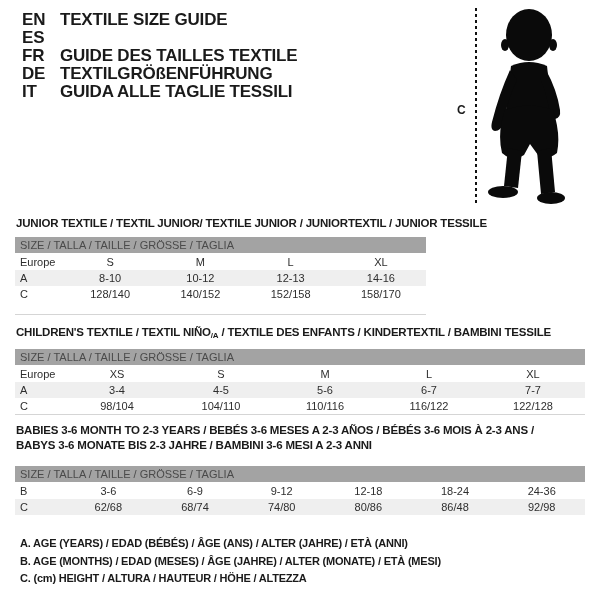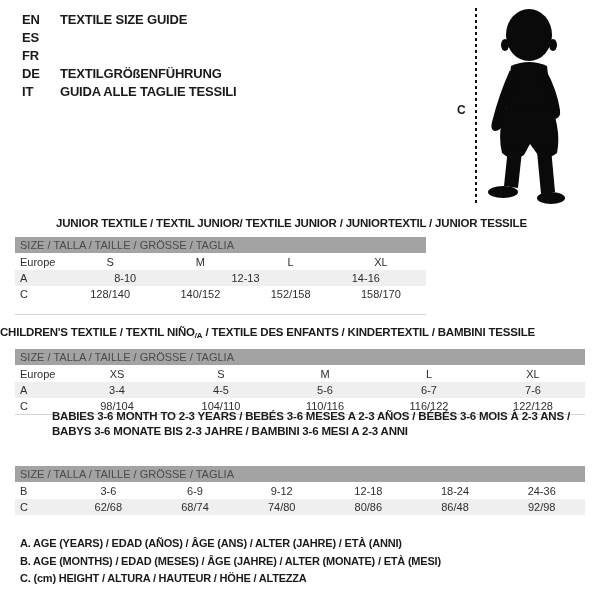--- a/index.html
+++ b/index.html
@@ -2,21 +2,21 @@
 <html><head>
 <meta charset="utf-8">
 <style>
   html,body{margin:0;padding:0;}
   body{
     width:600px;height:600px;position:relative;background:#ffffff;
     font-family:"Liberation Sans", sans-serif;color:#1a1a1a;overflow:hidden;
   }
   
   .lang-list{position:absolute;left:22px;top:11px;}
-  .lang-row{display:flex;font-weight:bold;font-size:13px;line-height:18px;letter-spacing:-0.2px;}
+  .lang-row{display:flex;font-weight:bold;font-size:17px;line-height:18px;letter-spacing:-0.2px;}
   .lang-code{width:38px;}
   
   .dash-line{position:absolute;left:475px;top:8px;width:2px;height:198px;
     background:repeating-linear-gradient(to bottom,#111 0 3px,transparent 3px 6px);}
   .c-marker{position:absolute;left:457px;top:103px;font-size:12px;font-weight:bold;}
   .baby-svg{position:absolute;left:482px;top:8px;}
   
   .sec-title{position:absolute;font-weight:bold;font-size:11.5px;letter-spacing:-0.2px;white-space:nowrap;line-height:15px;}
   
   .size-table{position:absolute;background:#fff;}
@@ -39,20 +39,21 @@
 <div class="lang-list">
   <div class="lang-row">
     <span class="lang-code">EN</span>
     <span class="lang-label">TEXTILE SIZE GUIDE</span>
   </div>
   <div class="lang-row">
     <span class="lang-code">ES</span>
   </div>
   <div class="lang-row">
     <span class="lang-code">FR</span>
+    <span class="lang-label">GUIDE DES TAILLES TEXTILE</span>
   </div>
   <div class="lang-row">
     <span class="lang-code">DE</span>
     <span class="lang-label">TEXTILGRÖßENFÜHRUNG</span>
   </div>
   <div class="lang-row">
     <span class="lang-code">IT</span>
     <span class="lang-label">GUIDA ALLE TAGLIE TESSILI</span>
   </div>
 </div>
@@ -66,75 +67,76 @@
   <path d="M29 58 Q47 50 65 58 L71 112 Q45 124 23 110 Z"></path>
   <path d="M28 62 Q17 86 10 114 Q8 122 13 123 Q19 123 21 115 Q26 90 35 72 Z"></path>
   <path d="M64 62 Q75 82 78 102 Q79 110 73 111 Q68 110 67 102 Q65 86 58 70 Z"></path>
   <path d="M23 102 Q47 93 71 102 Q79 126 75 145 Q65 153 56 147 L48 136 L42 147 Q31 155 20 145 Q15 124 23 102 Z"></path>
   <path d="M26 140 L40 143 L36 180 L22 178 Z"></path>
   <ellipse cx="21" cy="184" rx="15" ry="6"></ellipse>
   <path d="M55 143 L69 140 L73 184 L59 186 Z"></path>
   <ellipse cx="69" cy="190" rx="14" ry="6"></ellipse>
 </svg>
 
-<div class="sec-title" style="left:16px;top:216px;margin-left:40px;">JUNIOR TEXTILE / TEXTIL JUNIOR/ TEXTILE JUNIOR / JUNIORTEXTIL / JUNIOR TESSILE</div>
+<div class="sec-title" style="left:16px;top:216px;">JUNIOR TEXTILE / TEXTIL JUNIOR/ TEXTILE JUNIOR / JUNIORTEXTIL / JUNIOR TESSILE</div>
 <div class="size-table t1">
   <div class="bar">SIZE / TALLA / TAILLE / GRÖSSE / TAGLIA</div>
   <div class="trow">
     <span class="tlabel">Europe</span>
     <span class="tcell">S</span>
     <span class="tcell">M</span>
     <span class="tcell">L</span>
     <span class="tcell">XL</span>
   </div>
   <div class="trow stripe">
     <span class="tlabel">A</span>
     <span class="tcell">8-10</span>
+    <span class="tcell">10-12</span>
     <span class="tcell">12-13</span>
     <span class="tcell">14-16</span>
   </div>
   <div class="trow">
     <span class="tlabel">C</span>
     <span class="tcell">128/140</span>
     <span class="tcell">140/152</span>
     <span class="tcell">152/158</span>
     <span class="tcell">158/170</span>
   </div>
 </div>
 
-<div class="sec-title" style="left:0;top:325px;text-align:center;"><span>CHILDREN'S TEXTILE / TEXTIL NIÑO</span><span class="sub">/A</span><span> / TEXTILE DES ENFANTS / KINDERTEXTIL / BAMBINI TESSILE</span></div>
+<div class="sec-title" style="left:16px;top:325px;text-align:center;"><span>CHILDREN'S TEXTILE / TEXTIL NIÑO</span><span class="sub">/A</span><span> / TEXTILE DES ENFANTS / KINDERTEXTIL / BAMBINI TESSILE</span></div>
 <div class="size-table t2">
   <div class="bar">SIZE / TALLA / TAILLE / GRÖSSE / TAGLIA</div>
   <div class="trow">
     <span class="tlabel">Europe</span>
     <span class="tcell">XS</span>
     <span class="tcell">S</span>
     <span class="tcell">M</span>
     <span class="tcell">L</span>
     <span class="tcell">XL</span>
   </div>
   <div class="trow stripe">
     <span class="tlabel">A</span>
     <span class="tcell">3-4</span>
     <span class="tcell">4-5</span>
     <span class="tcell">5-6</span>
     <span class="tcell">6-7</span>
-    <span class="tcell">7-6</span>
+    <span class="tcell">7-7</span>
   </div>
   <div class="trow">
     <span class="tlabel">C</span>
     <span class="tcell">98/104</span>
     <span class="tcell">104/110</span>
     <span class="tcell">110/116</span>
     <span class="tcell">116/122</span>
     <span class="tcell">122/128</span>
   </div>
 </div>
 
-<div class="sec-title" style="left:16px;top:409px;margin-left:36px;">
+<div class="sec-title" style="left:16px;top:423px;">
   <div>BABIES 3-6 MONTH TO 2-3 YEARS / BEBÉS 3-6 MESES A 2-3 AÑOS / BÉBÉS 3-6 MOIS À 2-3 ANS /</div>
   <div>BABYS 3-6 MONATE BIS 2-3 JAHRE / BAMBINI 3-6 MESI A 2-3 ANNI</div>
 </div>
 <div class="size-table t3">
   <div class="bar">SIZE / TALLA / TAILLE / GRÖSSE / TAGLIA</div>
   <div class="trow">
     <span class="tlabel">B</span>
     <span class="tcell">3-6</span>
     <span class="tcell">6-9</span>
     <span class="tcell">9-12</span>
@@ -147,16 +149,16 @@
     <span class="tcell">62/68</span>
     <span class="tcell">68/74</span>
     <span class="tcell">74/80</span>
     <span class="tcell">80/86</span>
     <span class="tcell">86/48</span>
     <span class="tcell">92/98</span>
   </div>
 </div>
 
 <div class="footnotes">
-  <div class="footnote">A. AGE (YEARS) / EDAD (AÑOS) / ÂGE (ANS) / ALTER (JAHRE) / ETÀ (ANNI)</div>
+  <div class="footnote">A. AGE (YEARS) / EDAD (BÉBÉS) / ÂGE (ANS) / ALTER (JAHRE) / ETÀ (ANNI)</div>
   <div class="footnote">B. AGE (MONTHS) / EDAD (MESES) / ÂGE (JAHRE) / ALTER (MONATE) / ETÀ (MESI)</div>
   <div class="footnote">C. (cm) HEIGHT / ALTURA / HAUTEUR / HÖHE / ALTEZZA</div>
 </div>
 
 </body></html>

